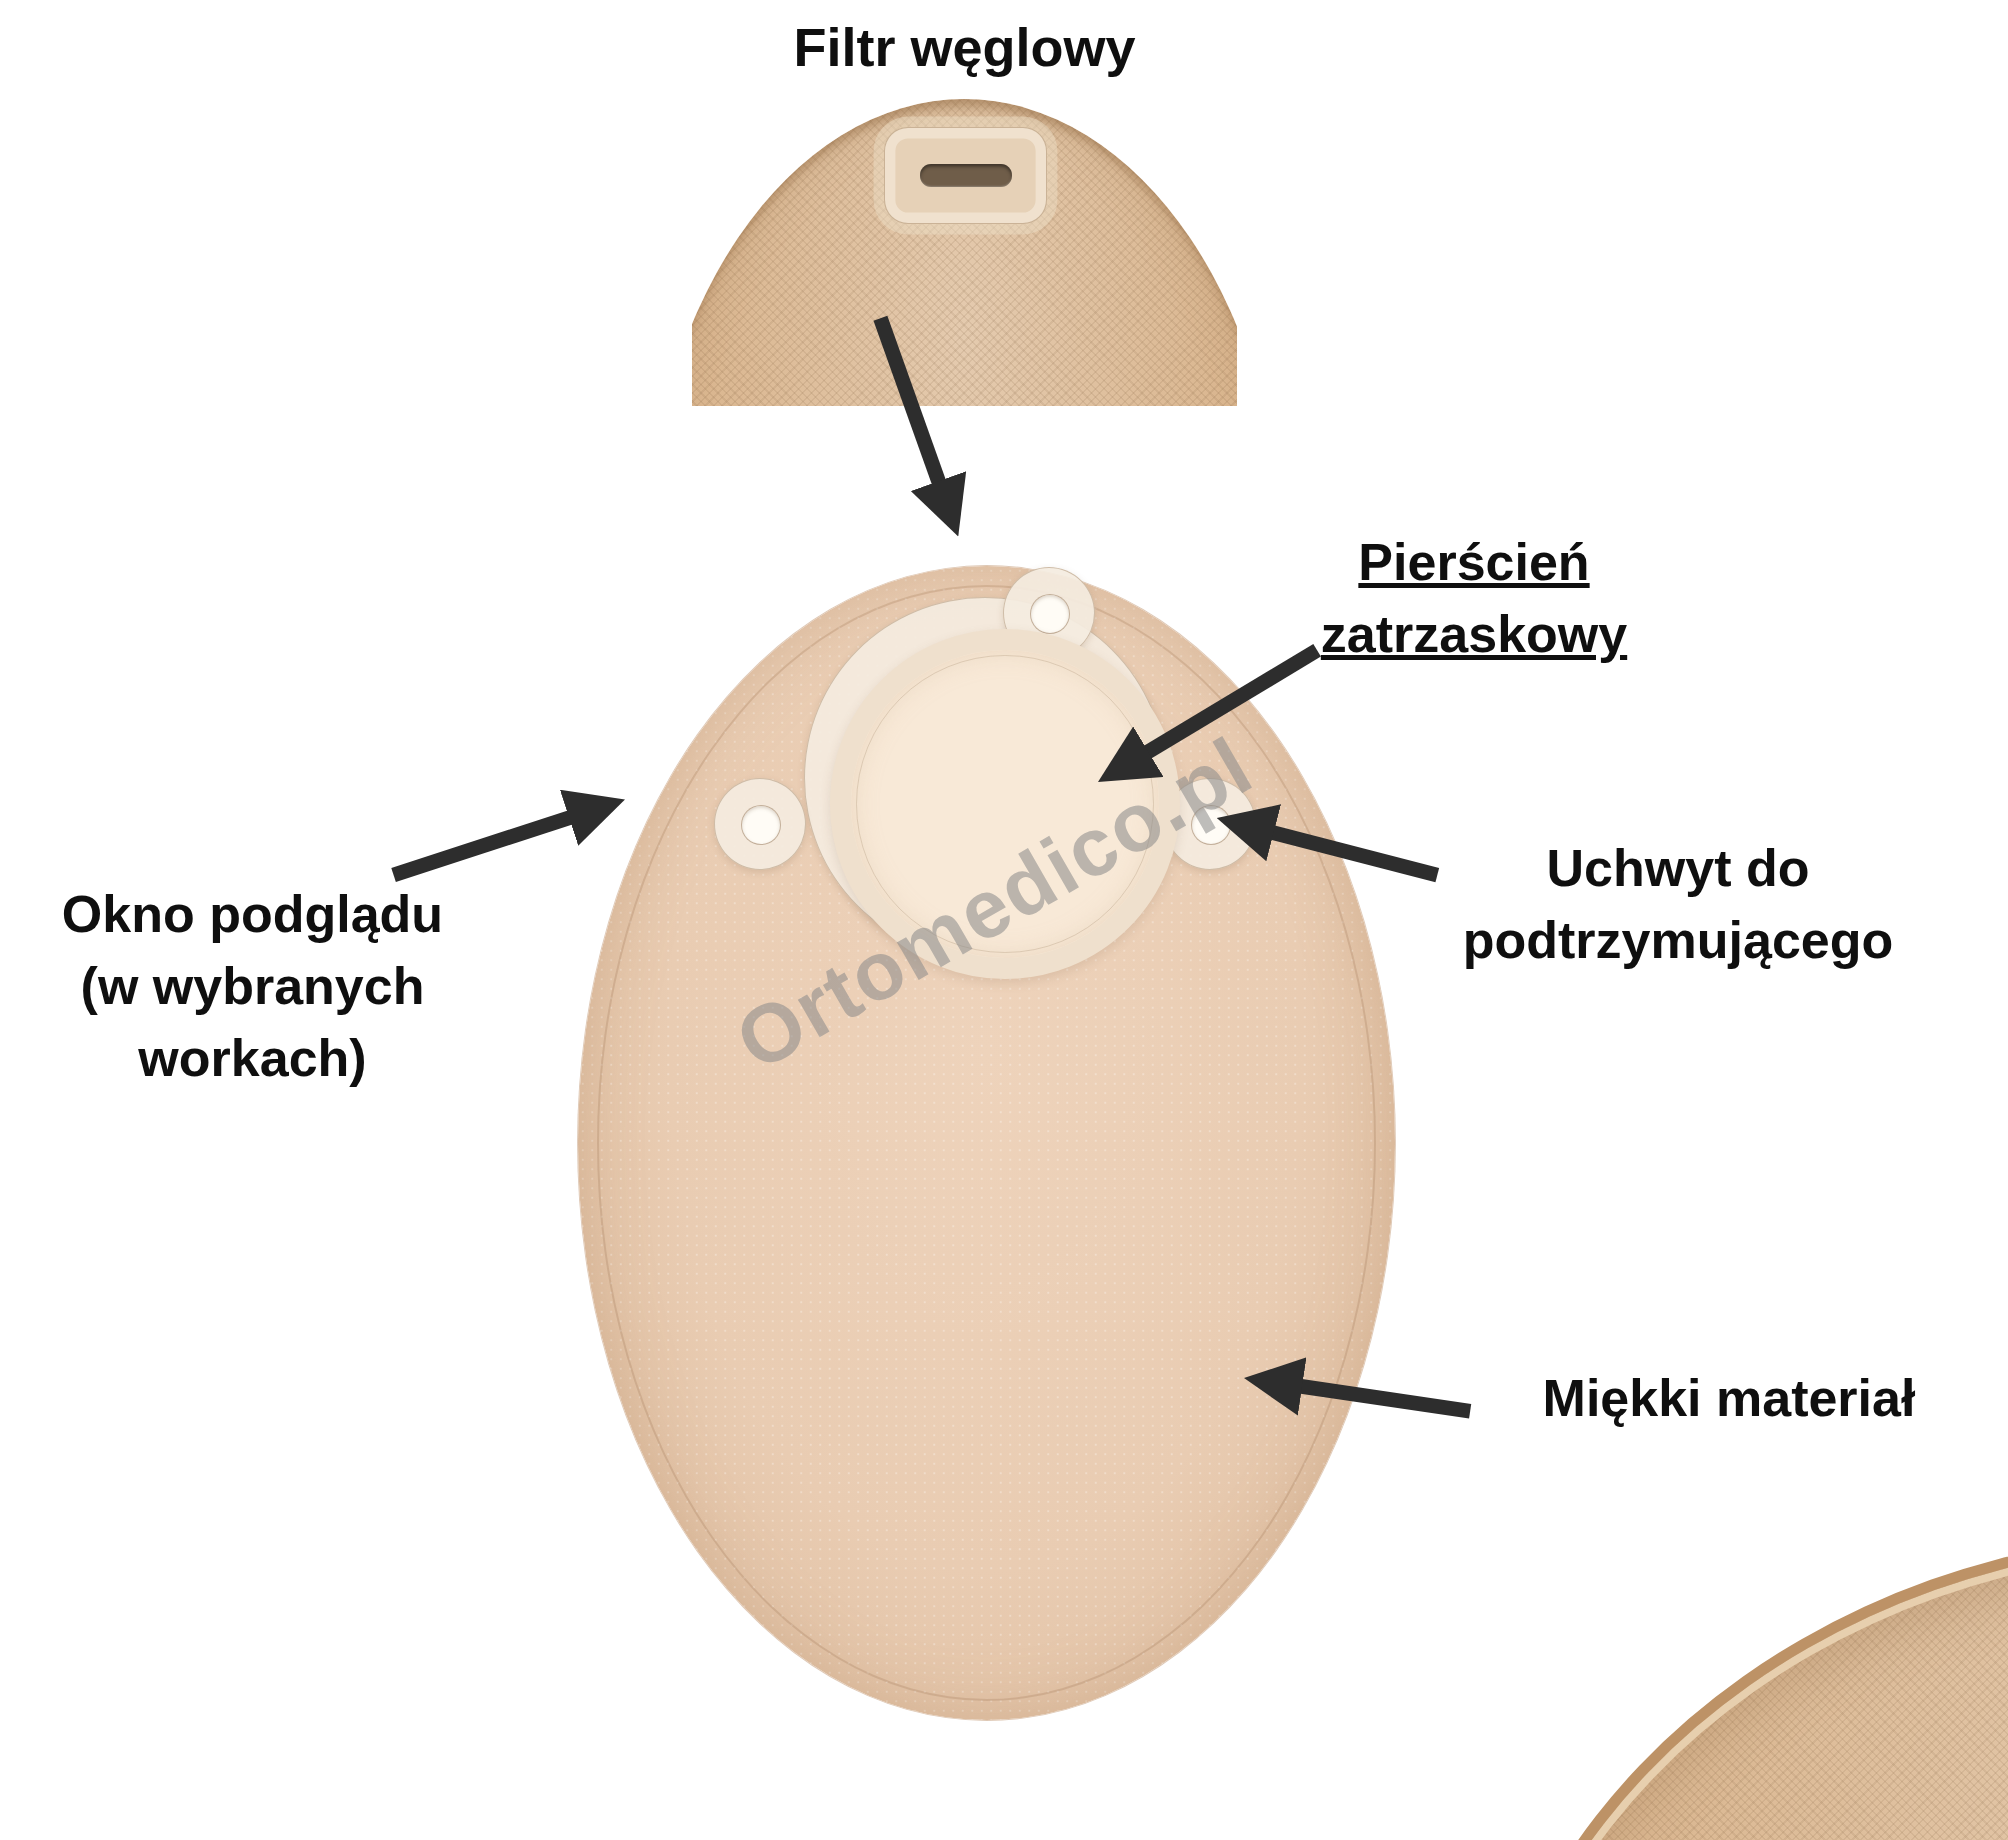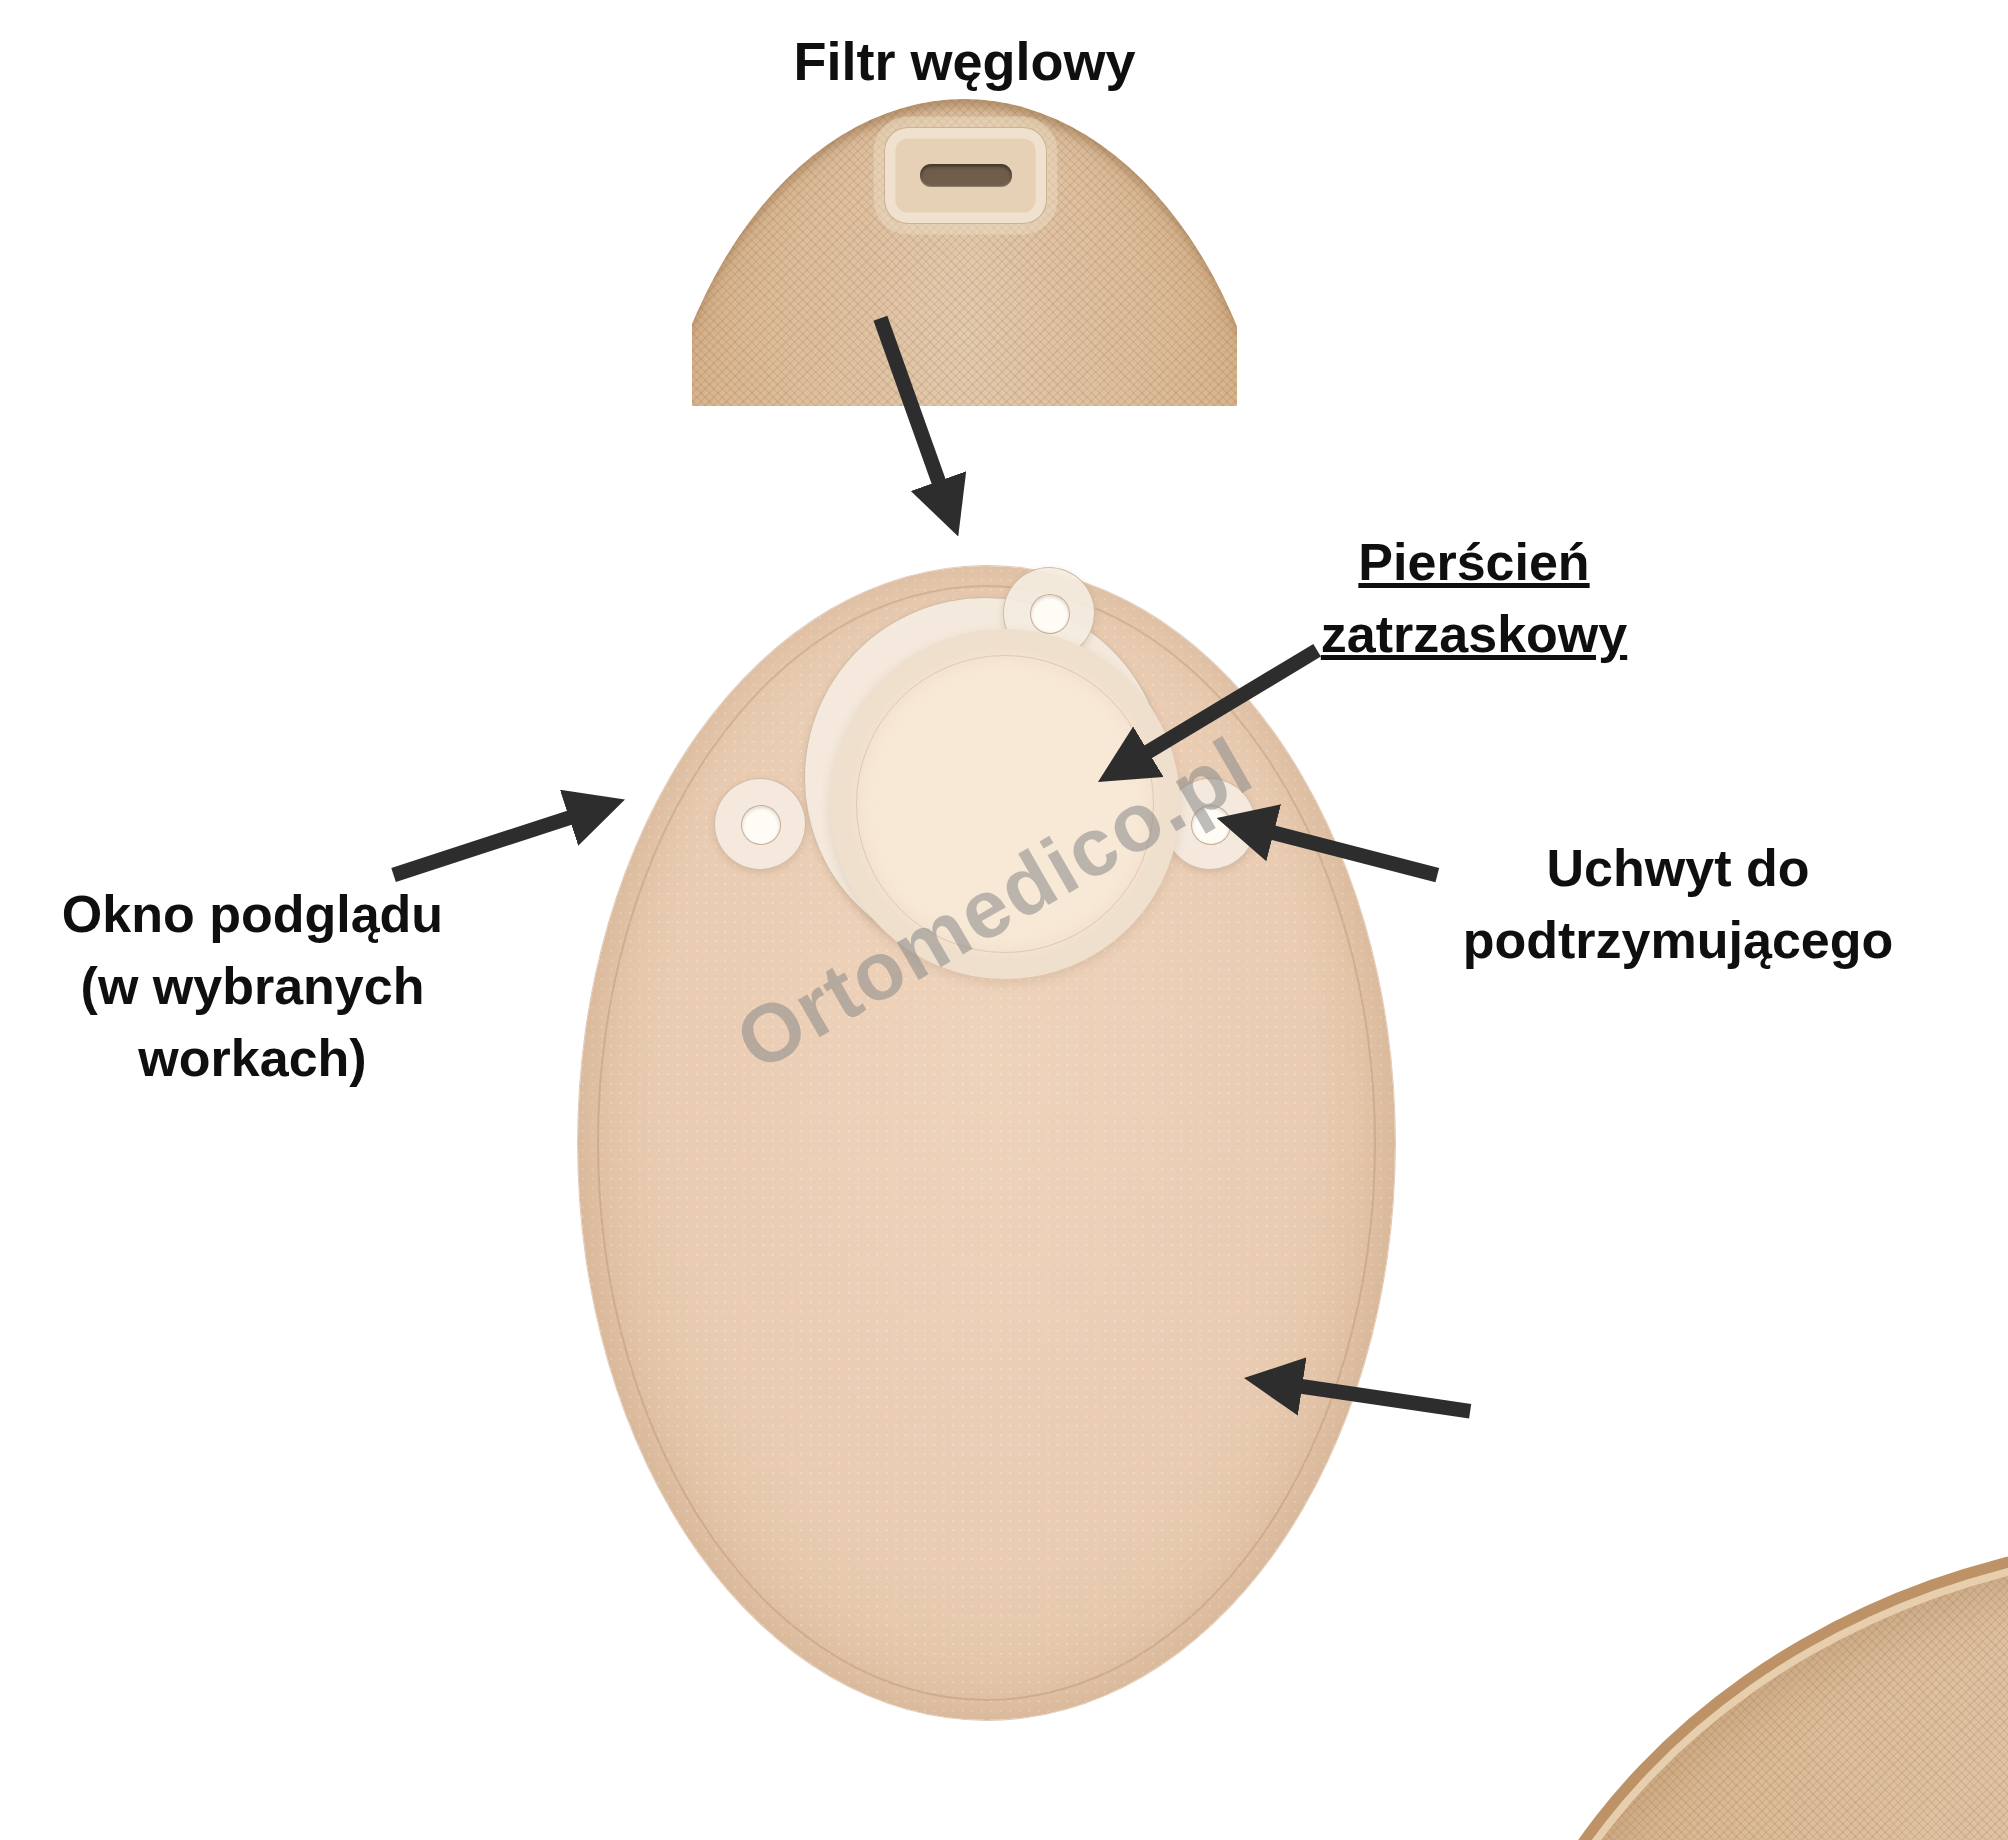--- a/index.html
+++ b/index.html
@@ -2,21 +2,21 @@
 <html style="--pouch: #e9ccb2; --pouch-edge: #d8b595; --ring: #efe0cd; --ring-inner: #f8e9d7; --fabric: #d9b48c; --fabric-rim: #bd9266; --arrow: #2d2d2d; --label-text: #0f0f0f; --watermark: #8a8a8a;font-size:14px"><head>
 <meta charset="utf-8">
 <style>
   html,body{margin:0;padding:0;background:#ffffff;}
   .stage{
     position:relative;width:2009px;height:1841px;background:#ffffff;overflow:hidden;
     font-family:"Liberation Sans", sans-serif;color:var(--label-text,#0f0f0f);
   }
   
   .label{position:absolute;text-align:center;font-weight:700;font-size:52px;line-height:1.38;color:var(--label-text);}
-  .label-filter{left:640px;top:24px;width:649px;font-size:54px;}
+  .label-filter{left:640px;top:10px;width:649px;font-size:54px;}
   .label-ring{left:1271px;top:527px;width:406px;text-decoration:underline;}
   .label-belt{left:1427px;top:813px;width:502px;margin-top:20px;}
   .label-window{left:19px;top:879px;width:467px;}
   .label-material{left:1474px;top:1363px;width:510px;}
 
   
   .pouch{
     position:absolute;left:578px;top:566px;width:817px;height:1154px;border-radius:50%;
     background:
       radial-gradient(rgba(255,255,255,0.30) 0.9px, rgba(0,0,0,0) 1.3px),
@@ -162,15 +162,18 @@
     <div>Uchwyt do</div>
     <div>podtrzymującego</div>
   </div>
 
   <div class="label label-window">
     <div>Okno podglądu</div>
     <div>(w wybranych</div>
     <div>workach)</div>
   </div>
 
+  <div class="label label-material">
+    <div>Miękki materiał</div>
+  </div>
 
 </div>
 
 
 </body></html>

